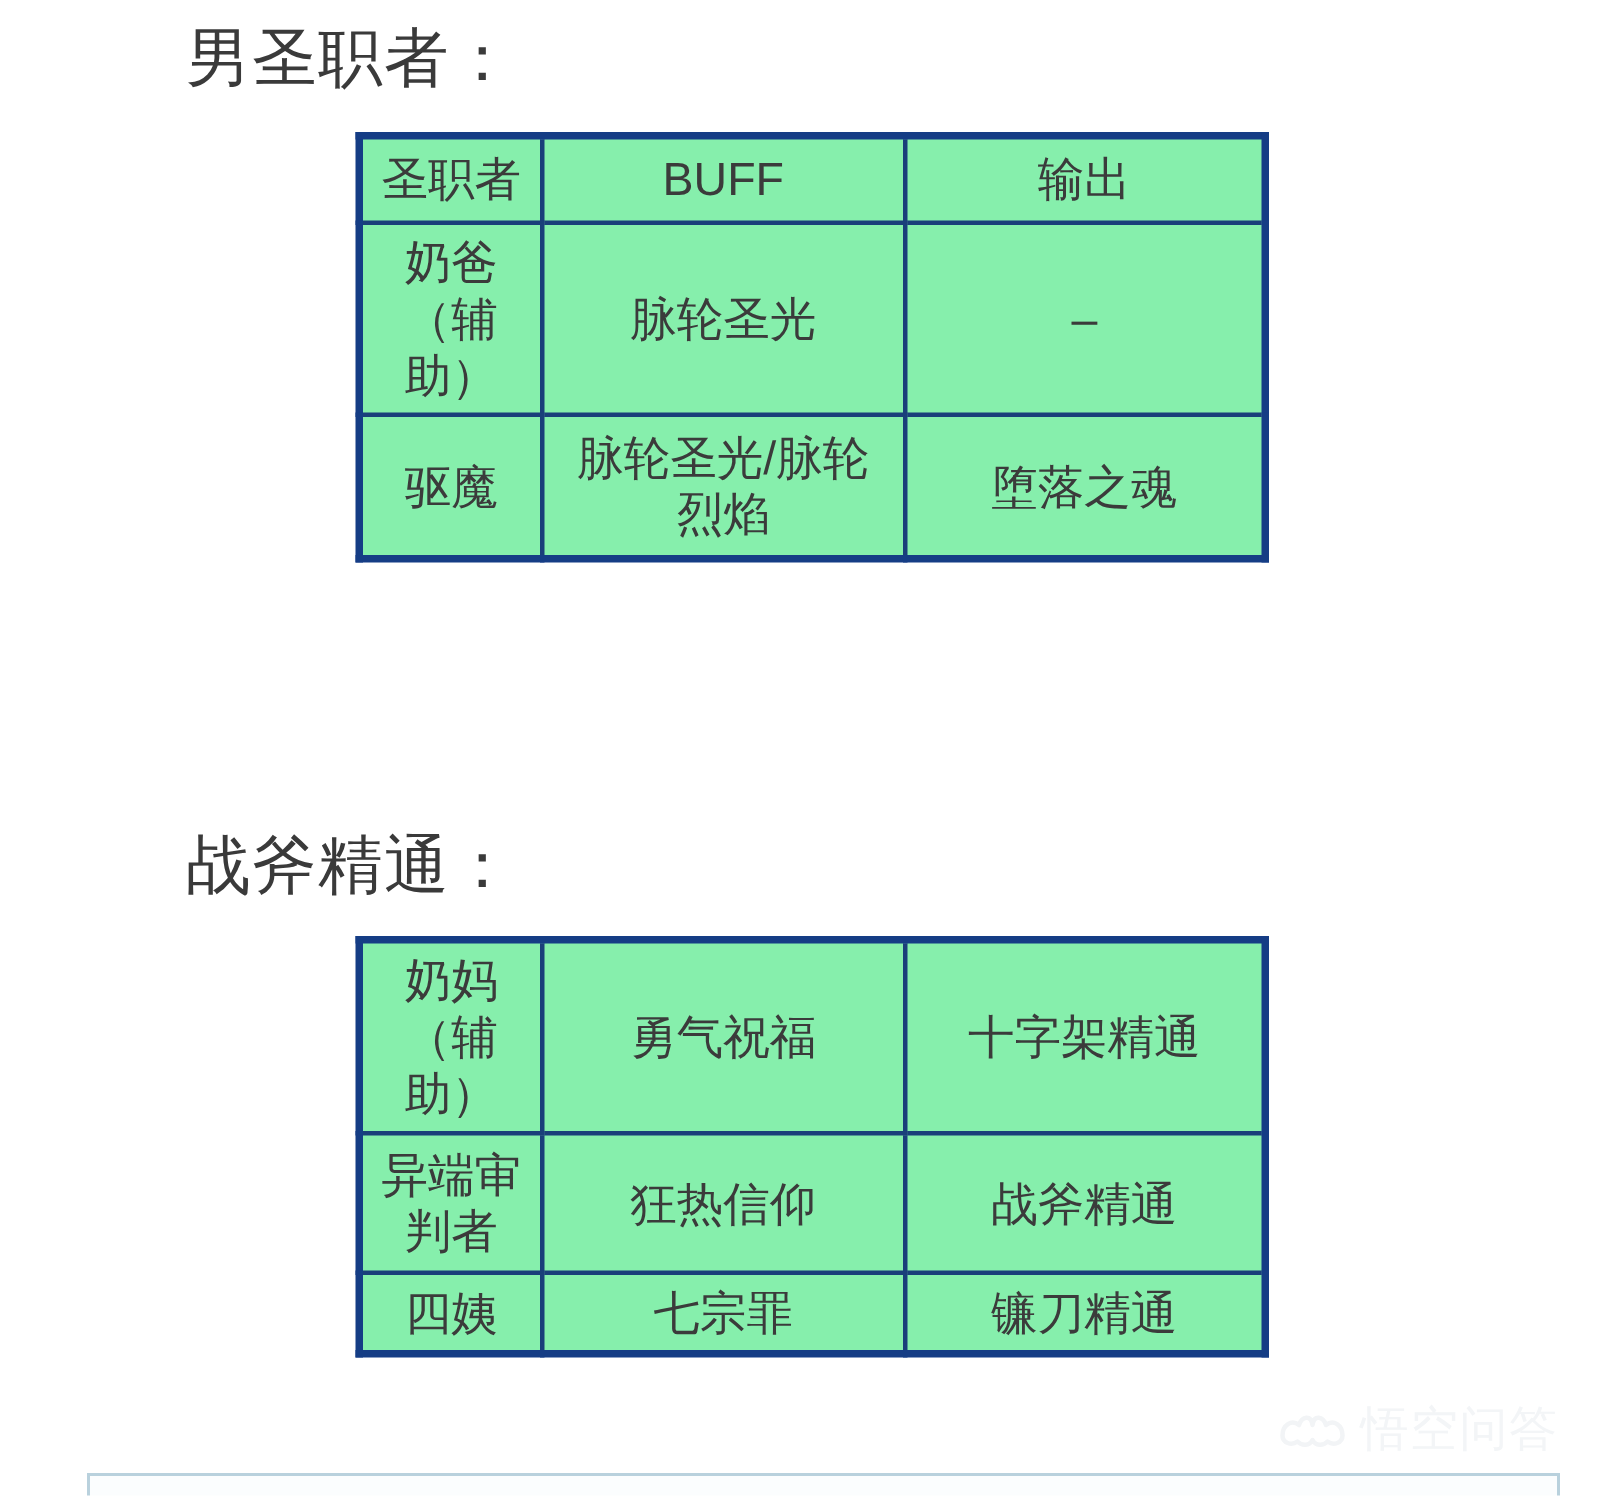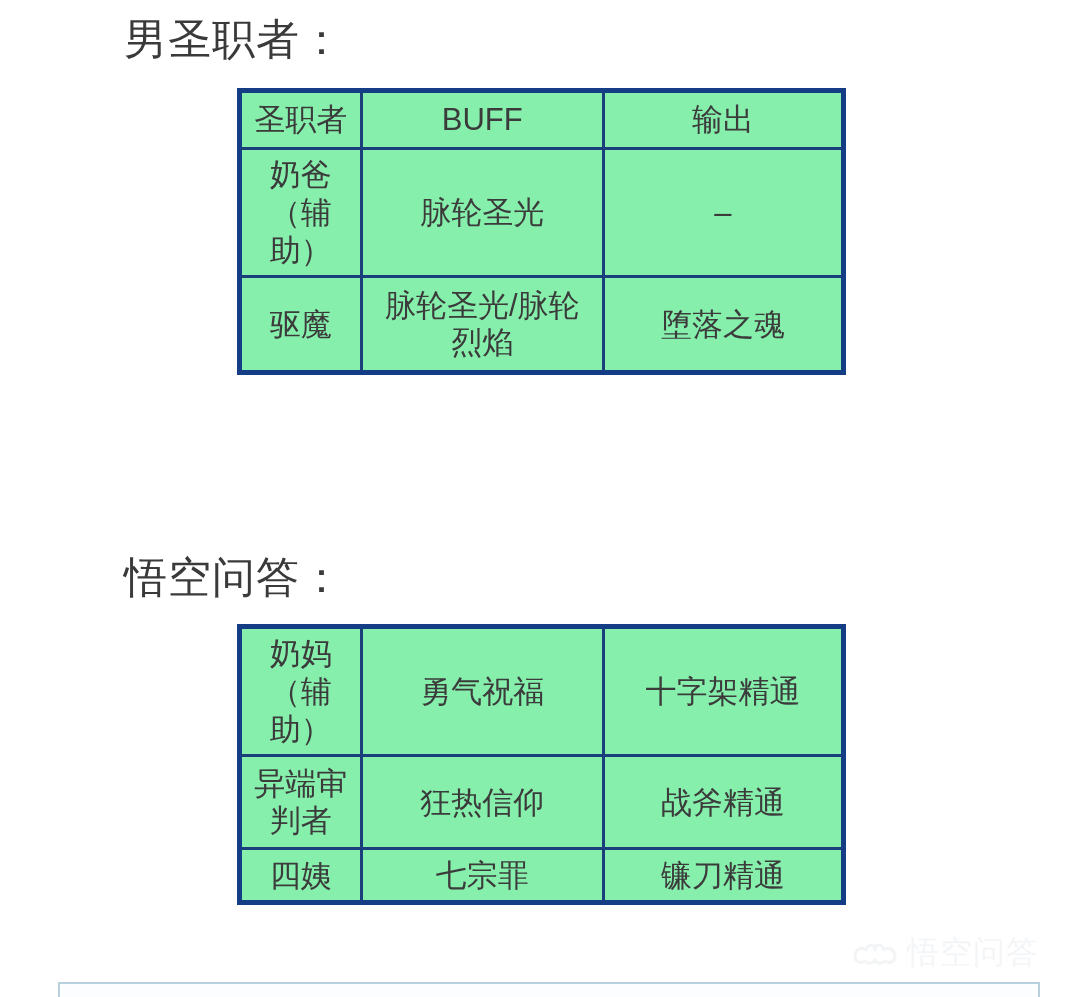--- a/index.html
+++ b/index.html
@@ -157,21 +157,21 @@
           <span class="cell-lines">
             <span class="ln">脉轮圣光/脉轮</span>
             <span class="ln">烈焰</span>
           </span>
         </td>
         <td>堕落之魂</td>
       </tr>
     </tbody>
   </table>
 
-  <div class="section-title" id="title-female">悟空问答：</div>
+  <div class="section-title" id="title-female">战斧精通：</div>
 
   <table class="data-table" id="table-female">
     <colgroup>
       <col class="col-role">
         <col class="col-buff">
         <col class="col-dps">
     </colgroup>
     <tbody>
       <tr class="r-2">
         <td>

